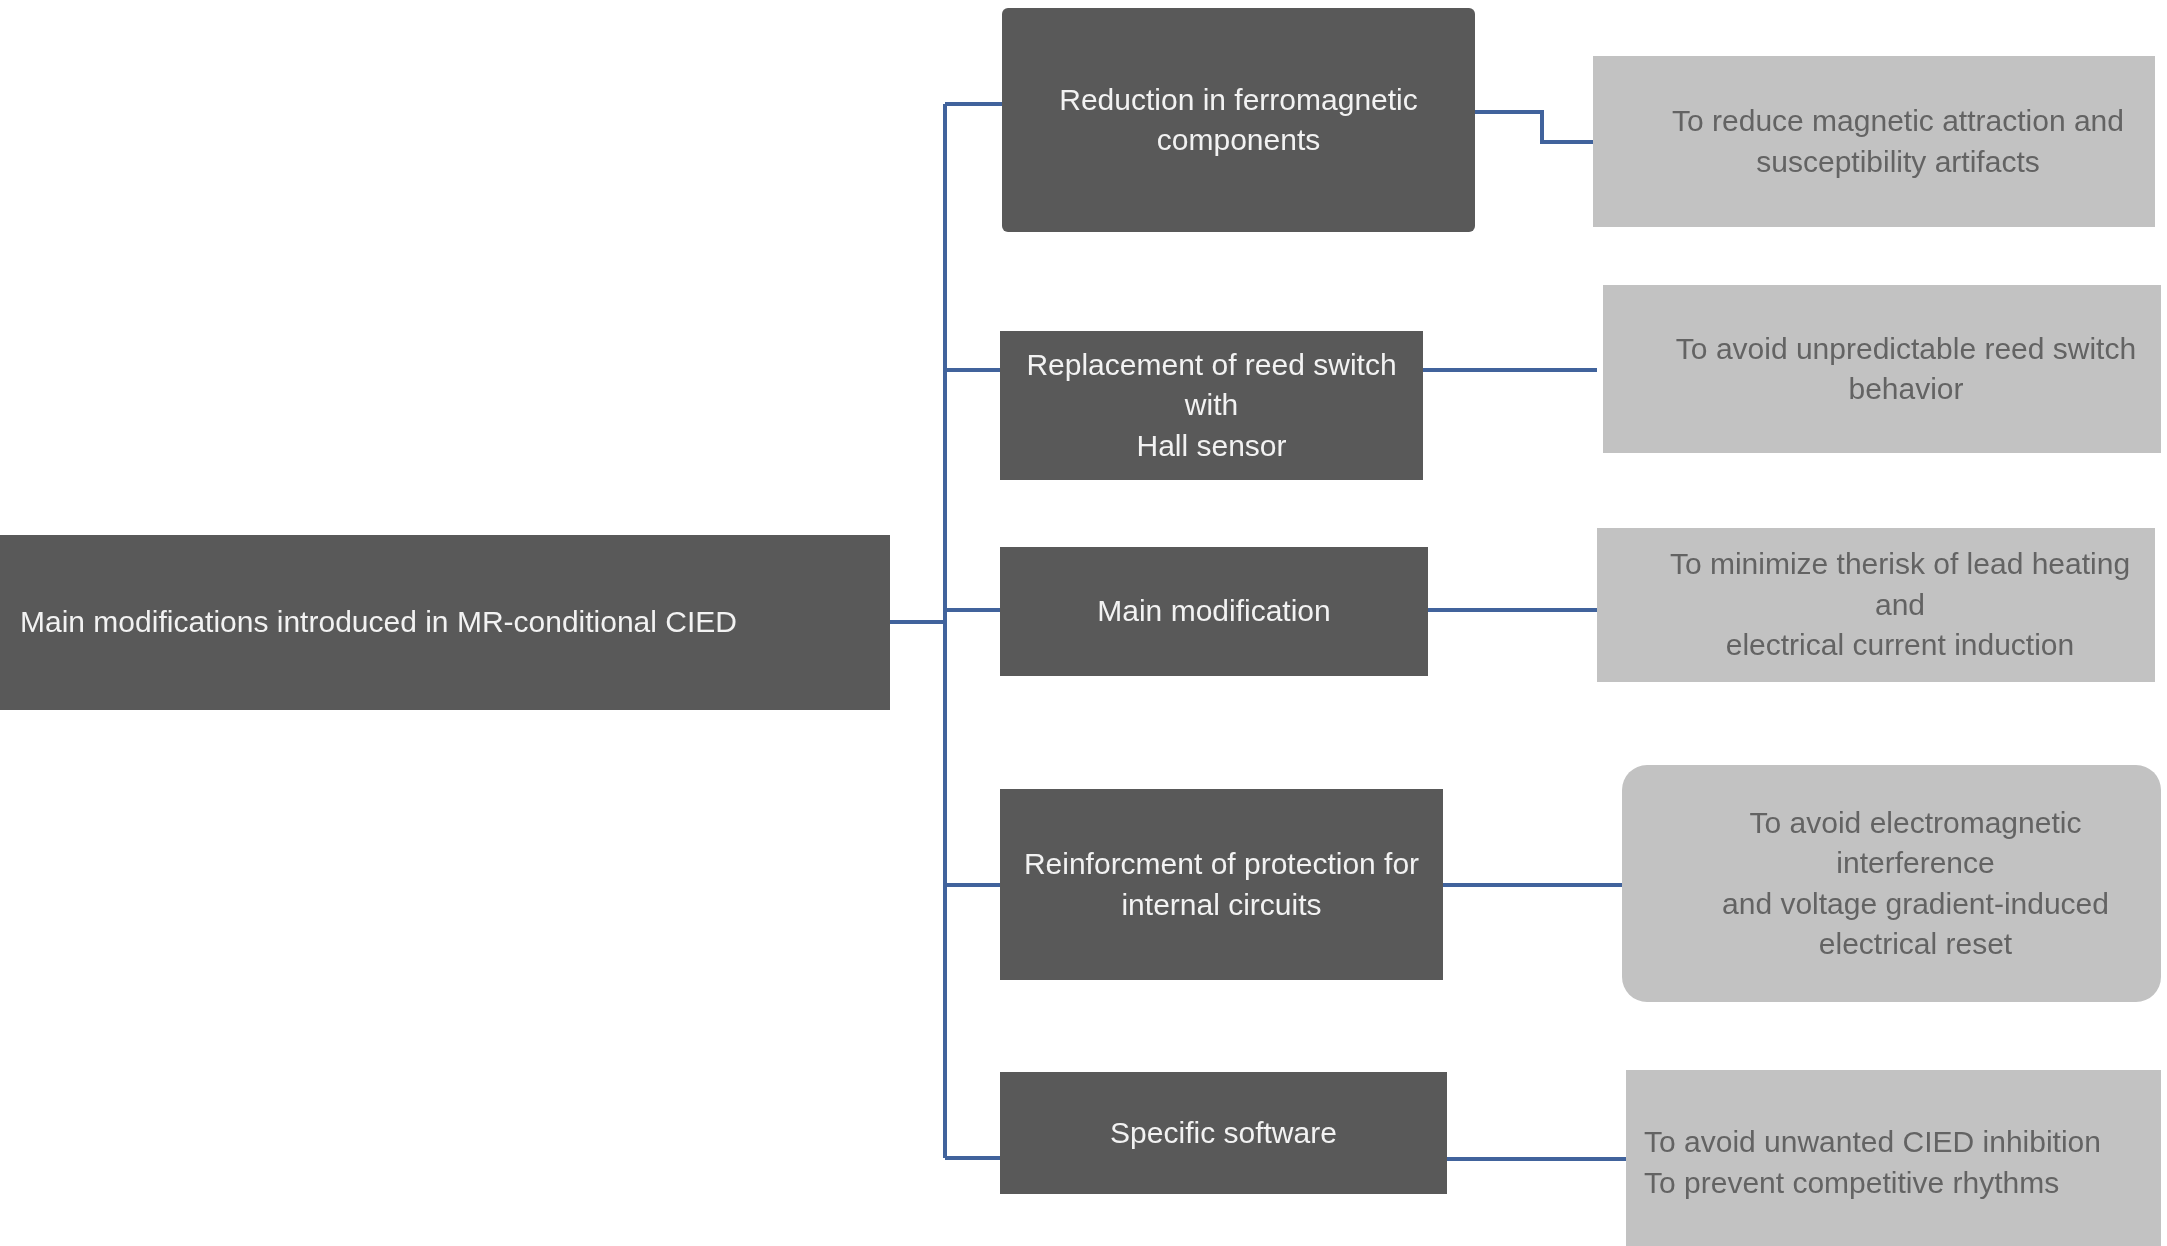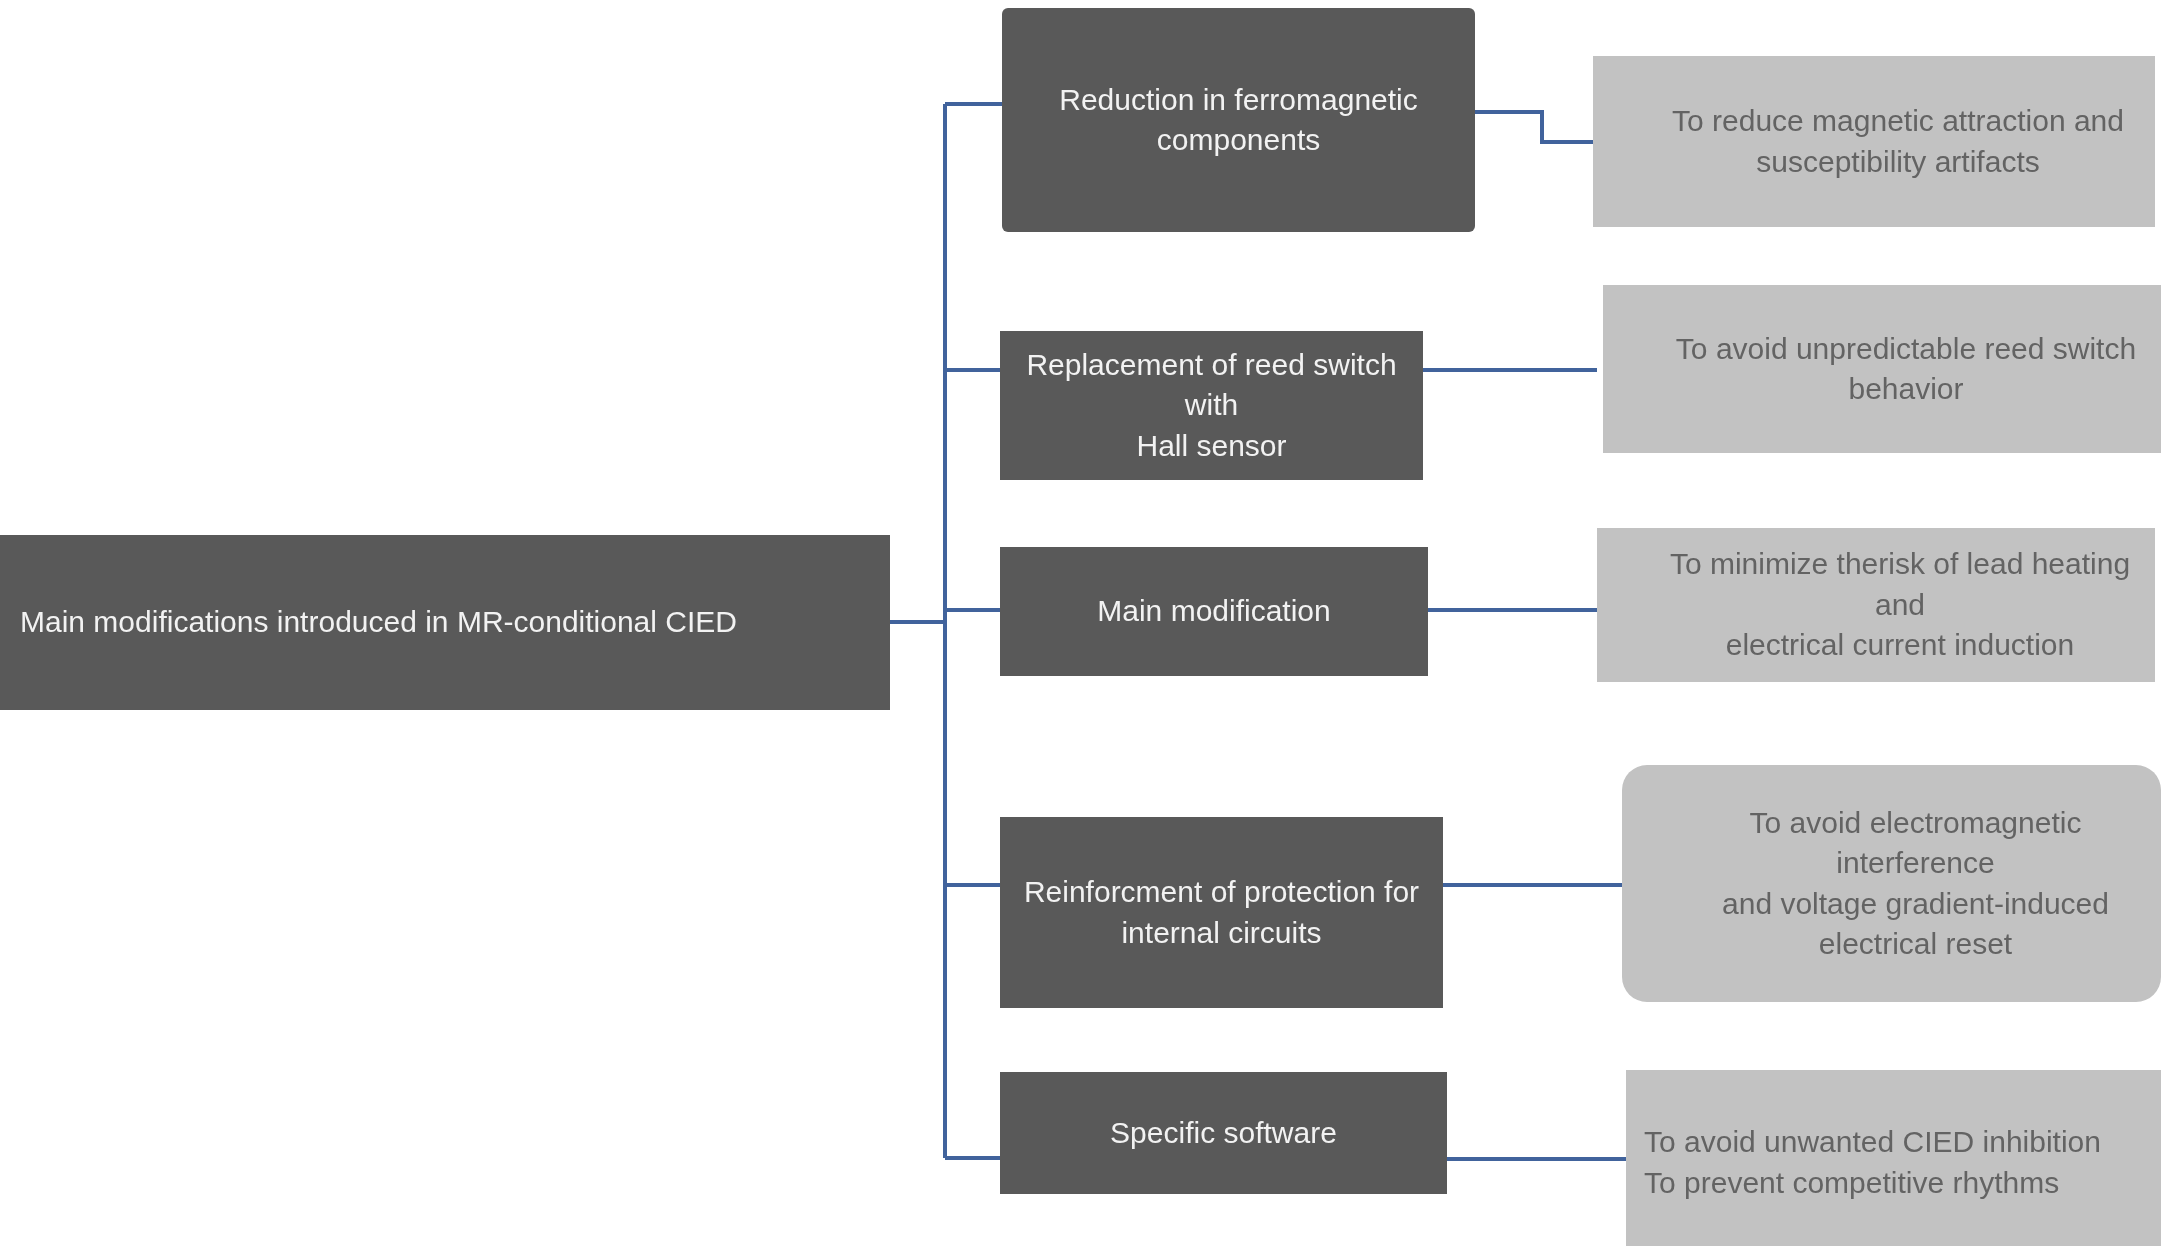--- a/index.html
+++ b/index.html
@@ -83,21 +83,21 @@
   <div class="node dark-box root-box" style="left:0px; top:535px; width:890px; height:175px;">Main modifications introduced in MR-conditional CIED</div>
 
   <div class="node dark-box" style="left:1002px; top:8px; width:473px; height:224px;border-radius:6px;">Reduction in ferromagnetic
 components</div>
 
   <div class="node dark-box" style="left:1000px; top:295px; width:423px; height:149px;margin-top:36px;">Replacement of reed switch with
 Hall sensor</div>
 
   <div class="node dark-box" style="left:1000px; top:547px; width:428px; height:129px;">Main modification</div>
 
-  <div class="node dark-box" style="left:1000px; top:789px; width:443px; height:191px;margin-top:28px;">Reinforcment of protection for
+  <div class="node dark-box" style="left:1000px; top:789px; width:443px; height:191px;">Reinforcment of protection for
 internal circuits</div>
 
   <div class="node dark-box" style="left:1000px; top:1072px; width:447px; height:122px;">Specific software</div>
 
   <div class="node light-box" style="left:1593px; top:56px; width:562px; height:171px;">To reduce magnetic attraction and
 susceptibility artifacts</div>
 
   <div class="node light-box" style="left:1597px; top:285px; width:558px; height:168px;margin-left:6px;">To avoid unpredictable reed switch
 behavior</div>
 

